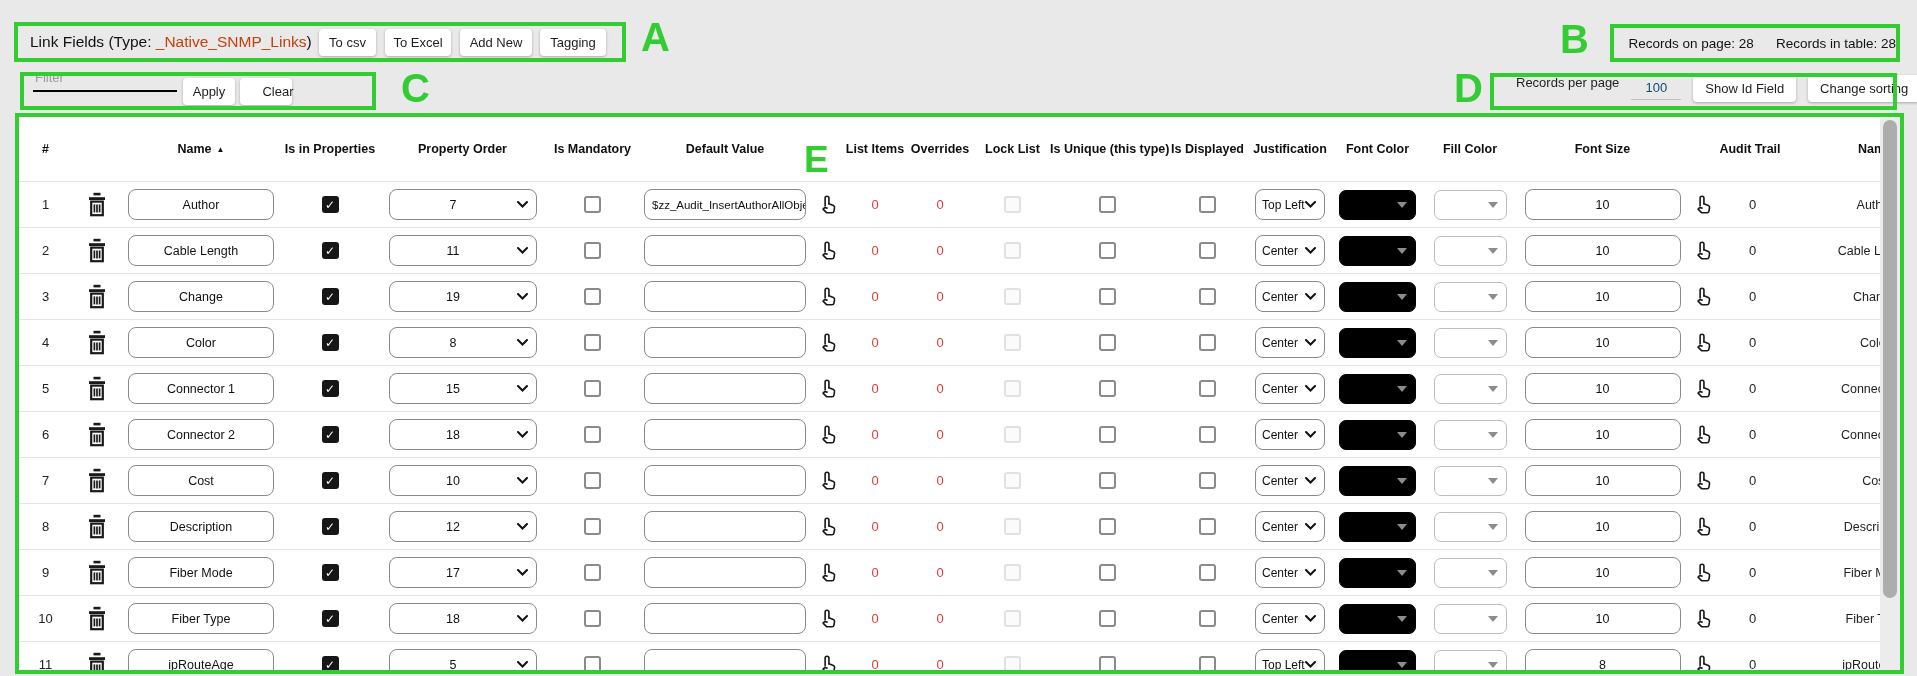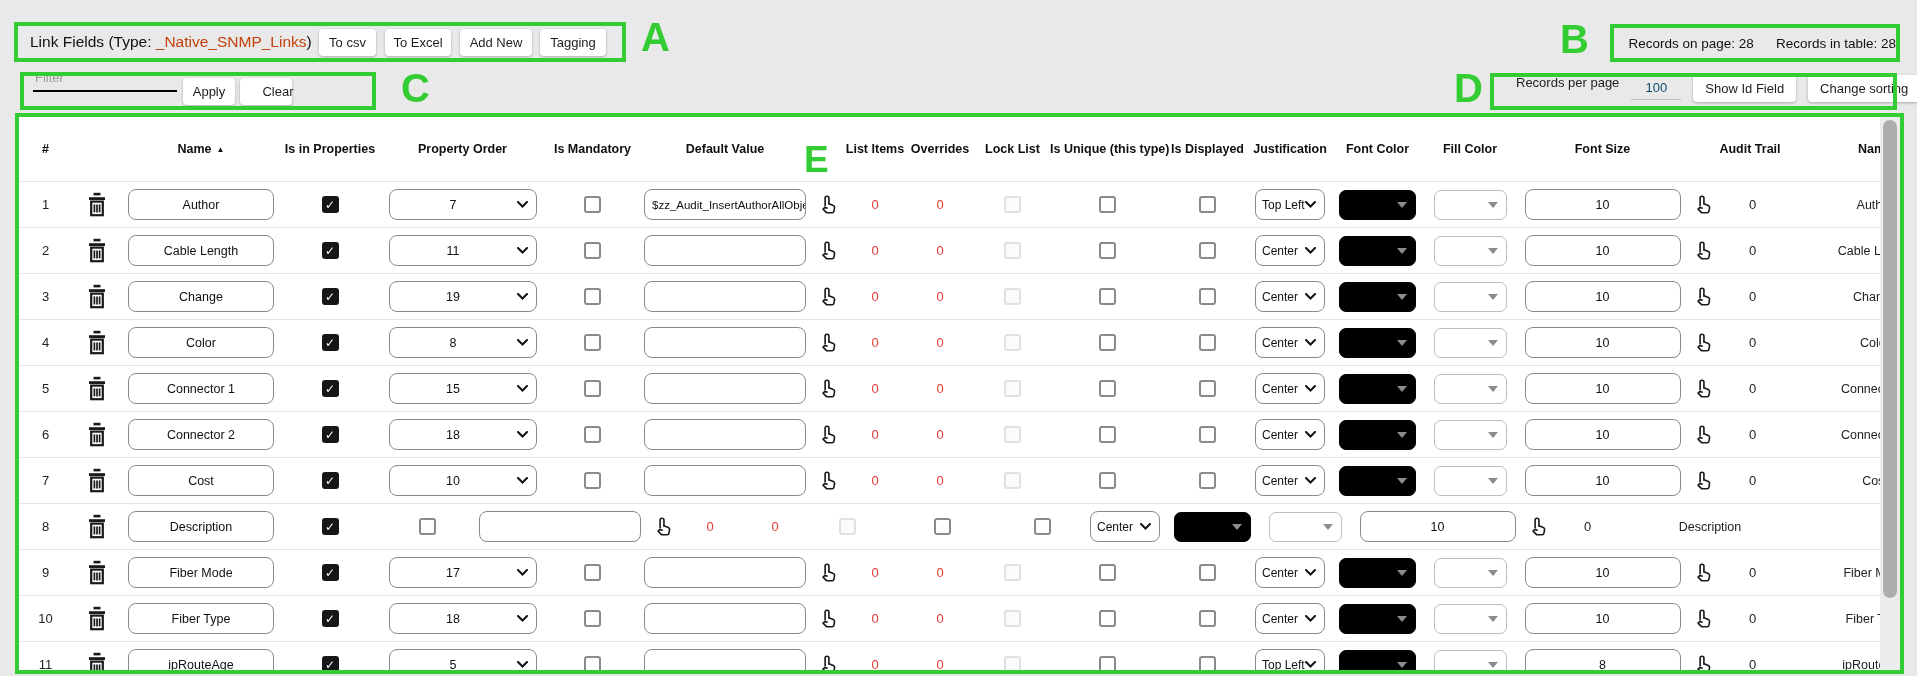--- a/index.html
+++ b/index.html
@@ -824,20 +824,28 @@
                   <line x1="13.6" y1="12.4" x2="13.6" y2="20.4" stroke="#1a1a1a" stroke-width="1.7"></line>
                 </svg>
               </button>
             </div>
             <div class="cell c2">
               <div class="tinput name-input">Description</div>
             </div>
             <div class="cell c3">
               <div class="cb checked">✓</div>
             </div>
+            <div class="cell c4">
+              <div class="tinput order-select">
+                <span class="val">12</span>
+                <svg class="chev" width="11" height="7" viewBox="0 0 11 7" fill="none" stroke="#111" stroke-width="2" stroke-linecap="round">
+                  <polyline points="1,1 5.5,5.5 10,1"></polyline>
+                </svg>
+              </div>
+            </div>
             <div class="cell c5">
               <div class="cb"></div>
             </div>
             <div class="cell c6">
               <div class="tinput default-input"></div>
             </div>
             <div class="cell c7">
               <button class="iconbtn">
                 <svg width="21" height="23" viewBox="0 0 22 24" fill="none" stroke="#1a1a1a" stroke-width="1.7" stroke-linecap="round" stroke-linejoin="round">
                   <path d="M8.5 13.5 V5.4 a2 2 0 0 1 4 0 V11.4"></path>

